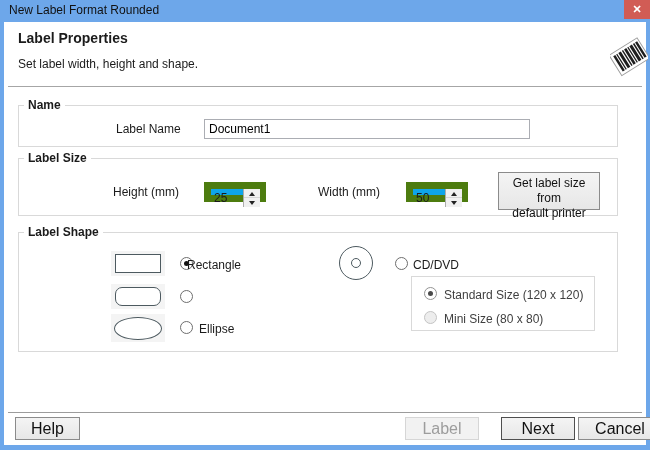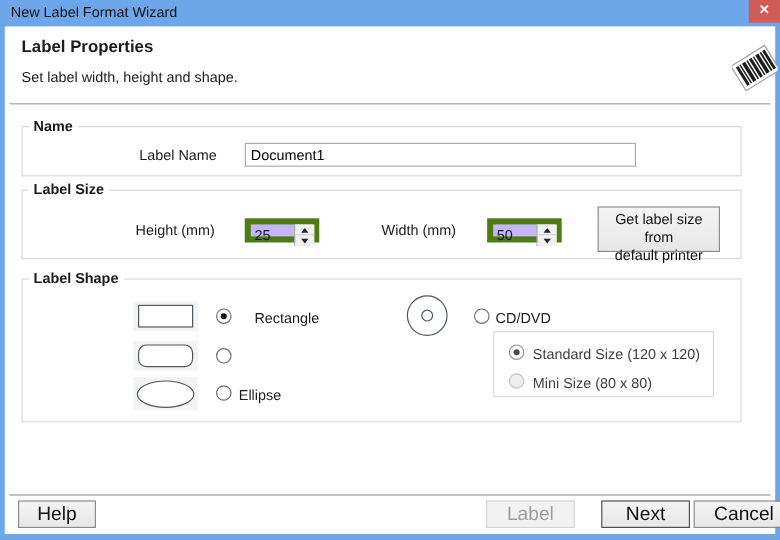--- a/index.html
+++ b/index.html
@@ -25,21 +25,21 @@
   .g-name  { top:105px; height:42px; }
   .g-size  { top:158px; height:58px; }
   .g-shape { top:232px; height:120px; }
 
   .lbl { position:absolute; font-size:12px; white-space:nowrap; }
 
   .textbox { position:absolute; border:1px solid #abadb3; background:#fff; font-family:"Liberation Sans",sans-serif;
              font-size:12px; padding:0 4px; height:20px; }
 
   
-  .spin { position:absolute; width:62px; height:20px; border:5px solid #4d7c0f; background:#c4b5fd; }
+  .spin { position:absolute; width:62px; height:20px; border:7px solid #4d7c0f; background:#0ea5e9; }
   .spin-value { position:absolute; left:3px; top:2px; font-size:12px; }
   .spin-btns { position:absolute; right:0; top:0; width:16px; height:18px; border-left:1px solid #ababab; }
   .spin-up, .spin-down { position:absolute; left:0; width:16px; height:9px; background:#f0f0f0; cursor:pointer; }
   .spin-up { top:0; border-bottom:1px solid #d5d5d5; }
   .spin-down { bottom:0; }
   .arr { position:absolute; left:5px; width:0; height:0; }
   .arr-up { top:3px; border-left:3px solid transparent; border-right:3px solid transparent; border-bottom:4px solid #222; }
   .arr-down { top:3px; border-left:3px solid transparent; border-right:3px solid transparent; border-top:4px solid #222; }
 
   
@@ -72,21 +72,21 @@
 
   .subpanel { position:absolute; left:411px; top:276px; width:184px; height:55px; border:1px solid #d9d9d9; background:#fff; }
   .sub-lbl { color:#3f3f3f; }
 </style>
 </head>
 <body>
 
 <div class="dialog">
 
   <div class="titlebar">
-    <span class="title-text">New Label Format Wizard</span>
+    <span class="title-text">New Label Format Rounded</span>
     <div class="close-btn">
       <span>✕</span>
     </div>
   </div>
 
   <div class="content"></div>
 
   <div class="hdr-title">Label Properties</div>
   <div class="hdr-sub">Set label width, height and shape.</div>
 
@@ -151,21 +151,21 @@
   <div class="group g-shape">
     <span class="group-caption">Label Shape</span>
   </div>
 
   <div class="shape-patch" style="left:111px; top:251px; width:54px; height:25px;">
     <div class="shp shp-rect"></div>
   </div>
   <span class="radio checked" style="left:180px; top:257px;">
       <span class="dot"></span>
     </span>
-  <span class="lbl" style="left:212px; top:258px;">Rectangle</span>
+  <span class="lbl" style="left:187px; top:258px;">Rectangle</span>
 
   <div class="shape-patch" style="left:111px; top:284px; width:54px; height:25px;">
     <div class="shp shp-round"></div>
   </div>
   <span class="radio" style="left:180px; top:290px;">
       <span class="dot"></span>
     </span>
 
   <div class="shape-patch" style="left:111px; top:314px; width:54px; height:28px;">
     <div class="shp shp-ellipse"></div>

